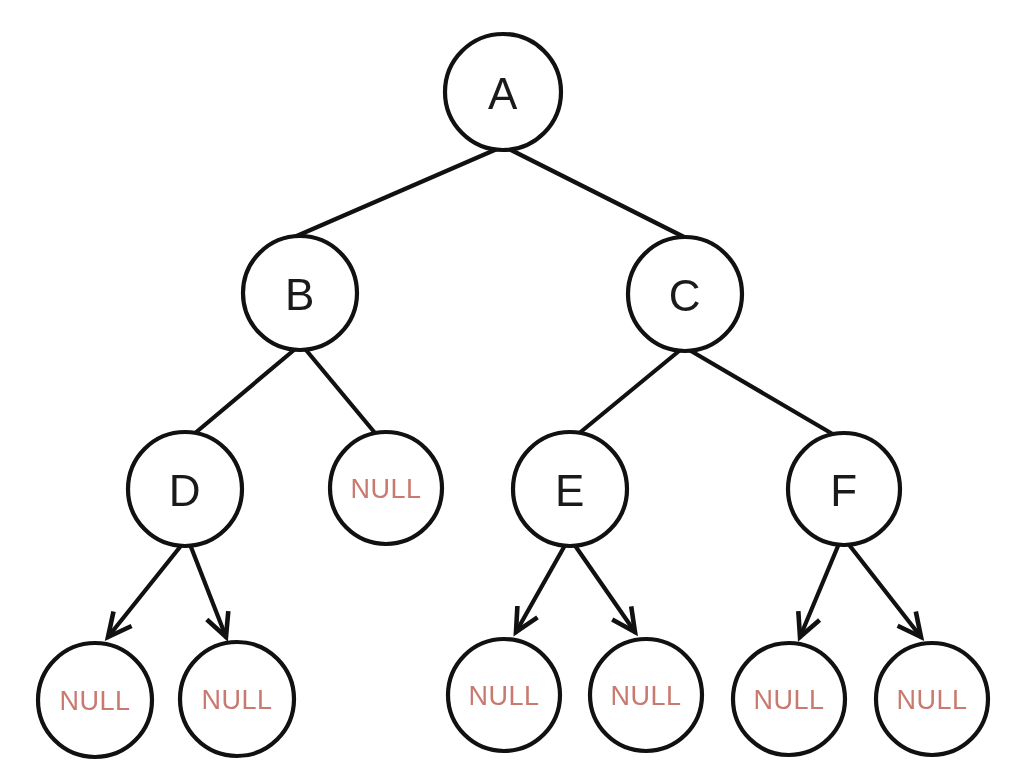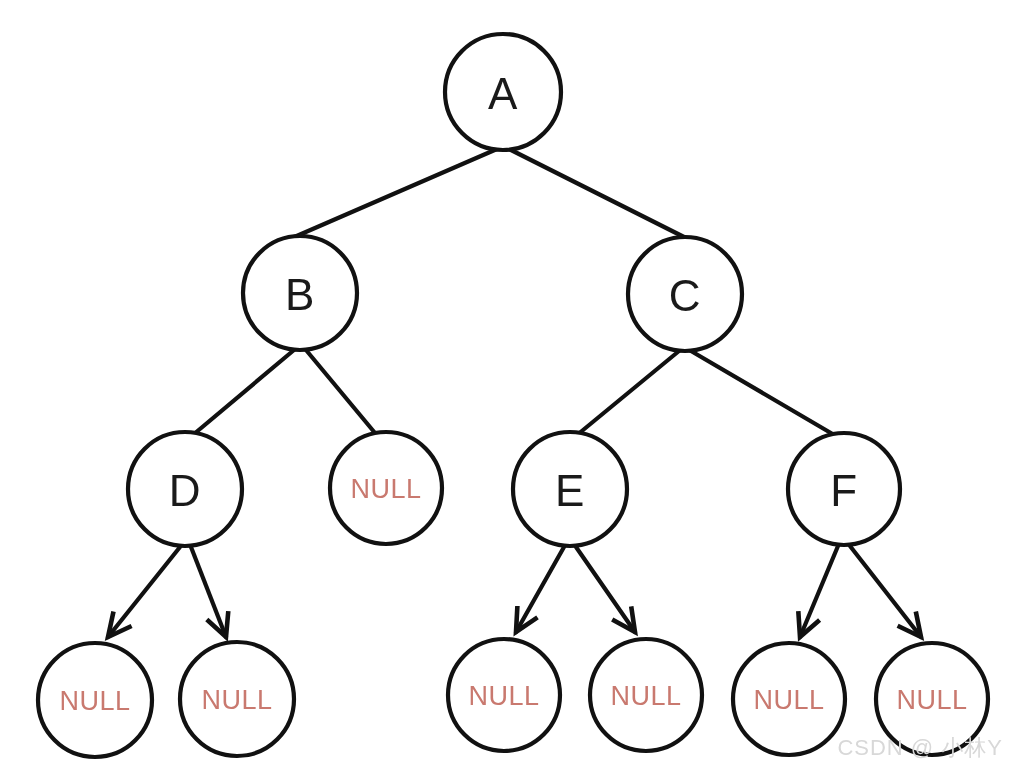--- a/index.html
+++ b/index.html
@@ -171,15 +171,14 @@
           <circle cx="789" cy="699" r="56" class="node-circle"></circle>
           <text x="789" y="700" class="node-label-null">NULL</text>
         </g>
         <g>
           <circle cx="932" cy="699" r="56" class="node-circle"></circle>
           <text x="932" y="700" class="node-label-null">NULL</text>
         </g>
       </g>
   </svg>
 
-  <div class="watermark">CSDN @ 小林Y</div>
 
 </div>
 
 </body></html>

